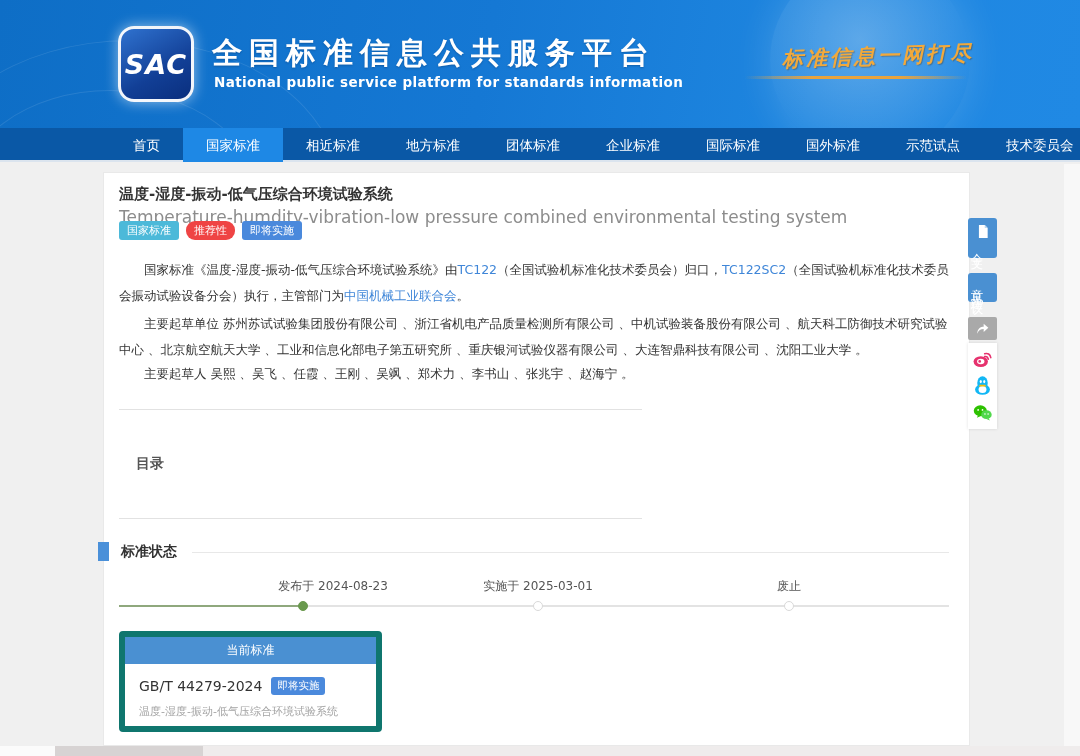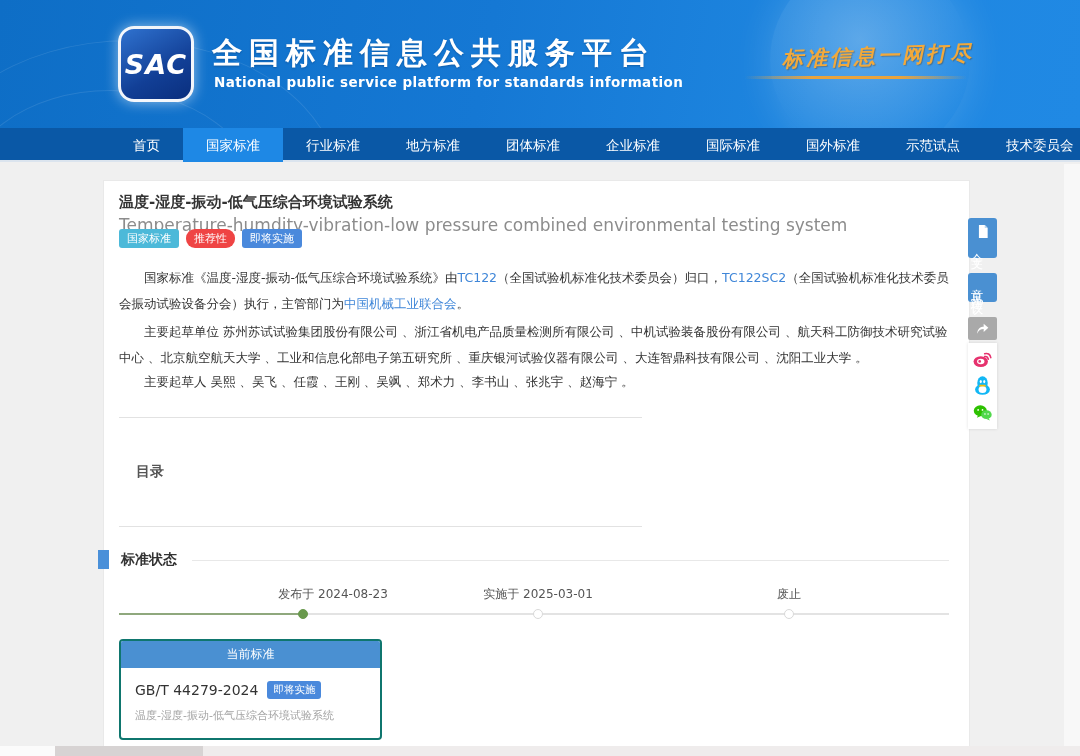--- a/index.html
+++ b/index.html
@@ -30,21 +30,21 @@
     background:linear-gradient(to right, rgba(232,163,61,0), #e8a33d 30%, #e8a33d 70%, rgba(232,163,61,0)); }
 
   
   #nav { position:absolute; left:0; top:128px; width:1080px; height:34px; background:#0a58a6;
     border-bottom:2px solid #dbe4ee; display:flex; padding-left:110px; }
   .nav-item { height:34px; line-height:34px; padding:0 23px; color:#fff; font-size:13.5px;
     cursor:pointer; white-space:nowrap; }
   .nav-item.active { background:#1e88e5; }
 
   
-  #panel { position:absolute; left:103px; top:180px; width:867px; height:574px; background:#fff;
+  #panel { position:absolute; left:103px; top:172px; width:867px; height:574px; background:#fff;
     border:1px solid #e9e9e9; }
   .std-title { position:absolute; left:15px; top:12px; font-size:15px; font-weight:bold; color:#333; }
   .std-title-en { position:absolute; left:15px; top:34px; font-size:17px; color:#8c8c8c; }
   .tags { position:absolute; left:15px; top:48px; display:flex; gap:7px; }
   .tag { color:#fff; font-size:11px; padding:2px 8px; border-radius:3px; white-space:nowrap; }
   .para { position:absolute; left:15px; width:838px; font-size:12.5px; color:#333;
     line-height:26px; text-indent:2em; }
   .para a { color:#3f86d8; text-decoration:none; }
   
   .toc { position:absolute; left:15px; top:236px; width:523px; height:110px;
@@ -64,21 +64,21 @@
   
   .timeline { position:absolute; left:0; top:405px; width:100%; height:46px; }
   .tl-line { position:absolute; top:27px; left:15px; width:830px; height:2px; background:#e3e3e3; }
   .tl-line-done { position:absolute; top:27px; left:15px; width:184px; height:2px; background:#8fa87d; }
   .tl-dot { position:absolute; top:23px; width:10px; height:10px; border-radius:50%; background:#fff;
     border:1px solid #d9d9d9; }
   .tl-dot.done { background:#69994d; border-color:#69994d; }
   .tl-label { position:absolute; top:0; transform:translateX(-50%); font-size:12px; color:#555; white-space:nowrap; }
   
   .card { position:absolute; left:15px; top:458px; width:263px; height:101px; background:#fff;
-    border:2px solid #0f766e; border-radius:4px; overflow:hidden; }
+    border:6px solid #0f766e; border-radius:4px; overflow:hidden; }
   .card-header { height:27px; background:#4a90d2; color:#fff; font-size:12px; text-align:center;
     line-height:27px; }
   .card-body { padding:13px 14px 0 14px; }
   .card-code { font-size:14px; color:#333; display:flex; align-items:center; }
   .card-badge { margin-left:9px; background:#4a89dc; color:#fff; font-size:10.5px; padding:2px 6px;
     border-radius:3px; white-space:nowrap; }
   .card-name { margin-top:9px; font-size:11px; color:#a3a3a3; }
 
   
   #side { position:absolute; left:968px; top:218px; width:29px; }
@@ -111,21 +111,21 @@
   </div>
   <div class="site-title">全国标准信息公共服务平台</div>
   <div class="site-sub">National public service platform  for standards information</div>
   <div class="slogan">标准信息一网打尽</div>
   <div class="slogan-line"></div>
 </div>
 
 <div id="nav">
   <div class="nav-item">首页</div>
   <div class="nav-item active">国家标准</div>
-  <div class="nav-item">行业标准</div>
+  <div class="nav-item">相近标准</div>
   <div class="nav-item">地方标准</div>
   <div class="nav-item">团体标准</div>
   <div class="nav-item">企业标准</div>
   <div class="nav-item">国际标准</div>
   <div class="nav-item">国外标准</div>
   <div class="nav-item">示范试点</div>
   <div class="nav-item">技术委员会</div>
 </div>
 
 <div id="panel">

